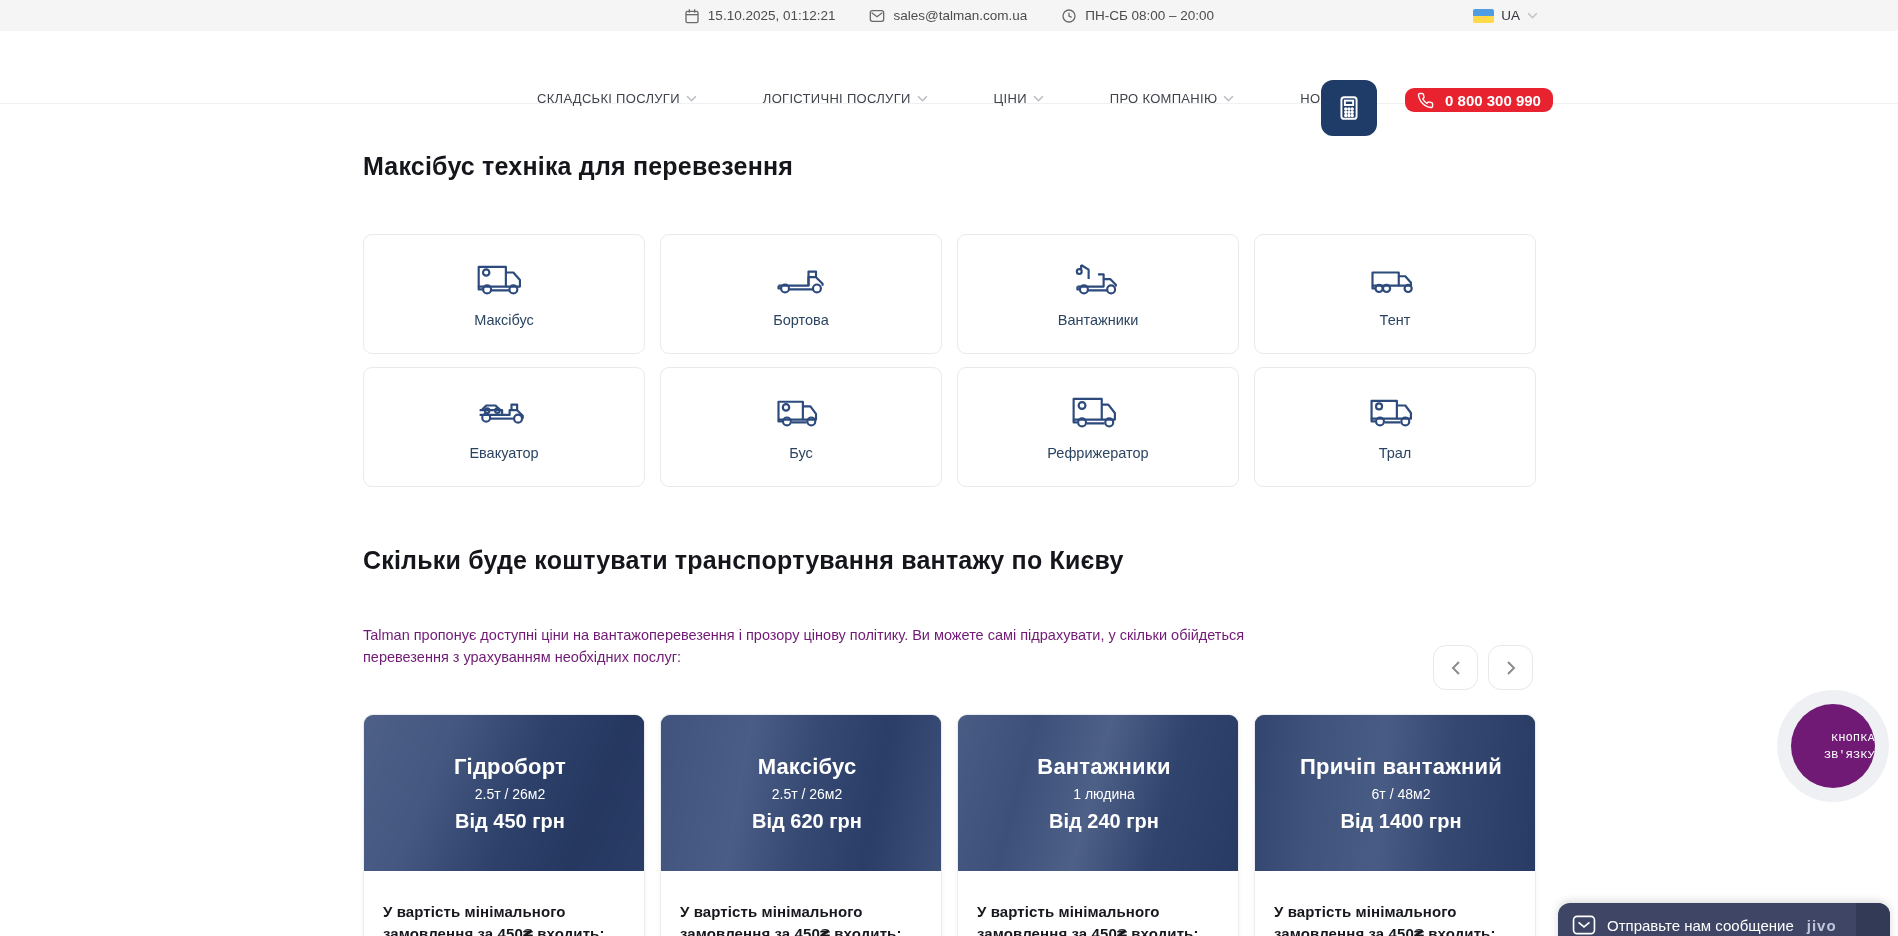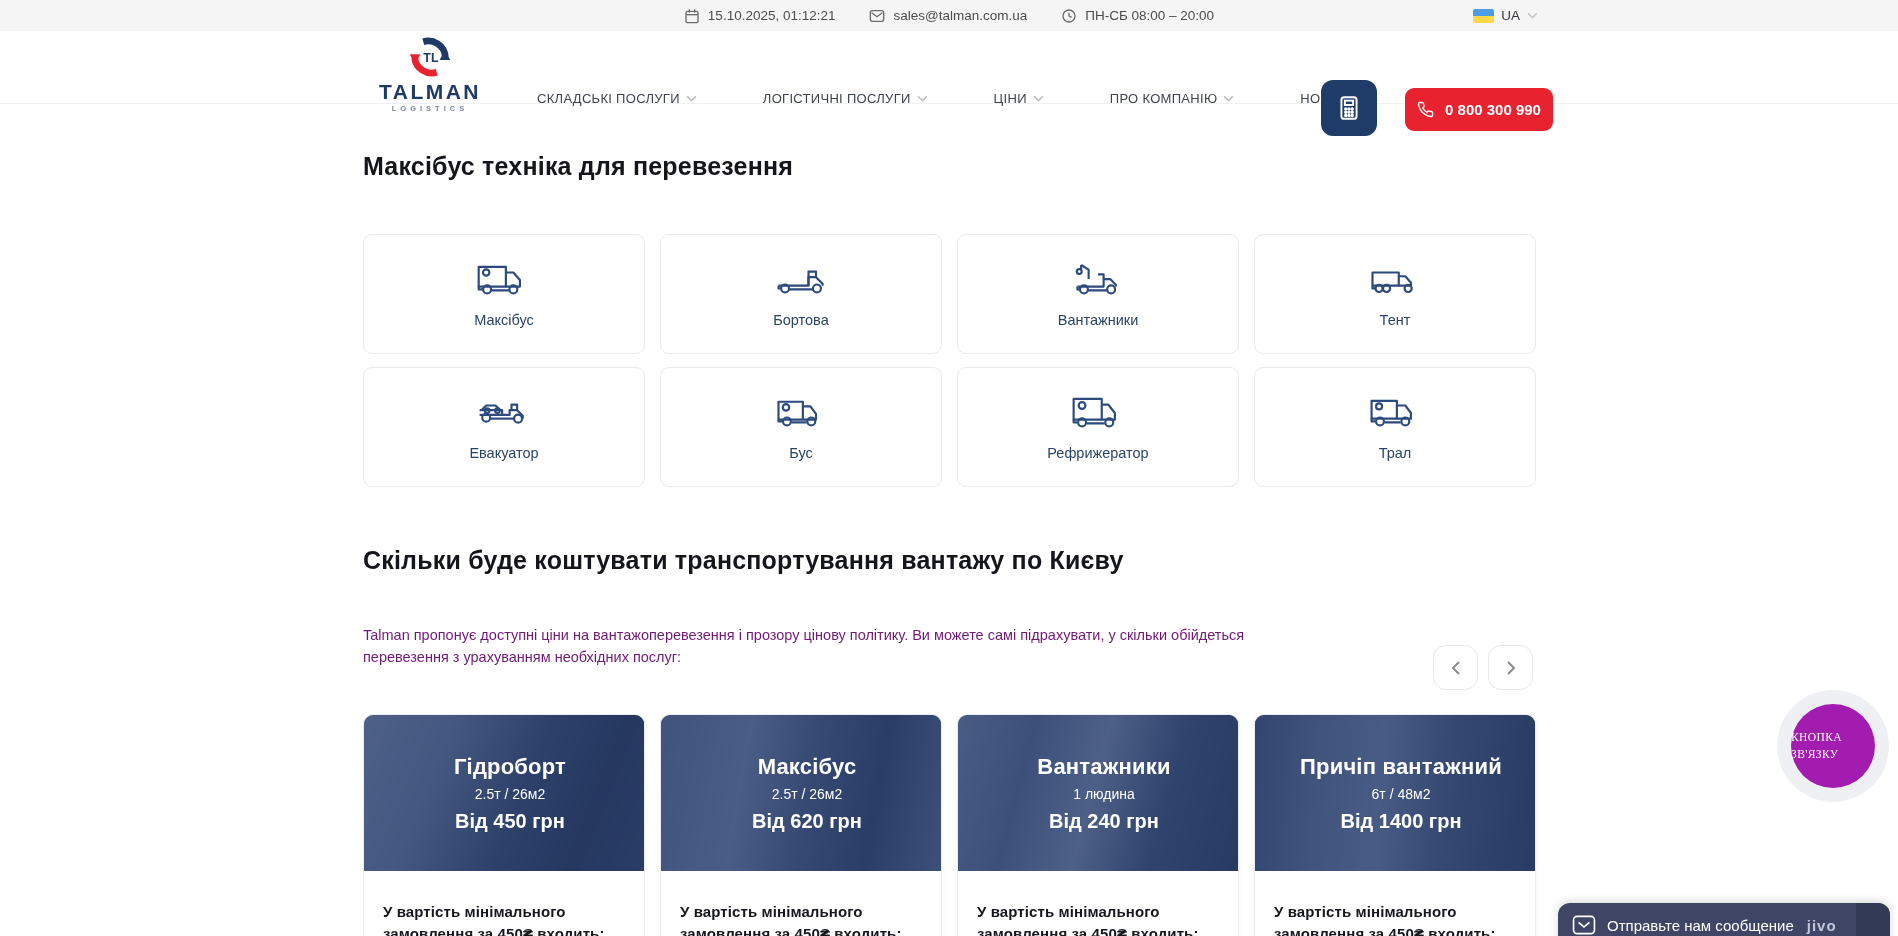--- a/index.html
+++ b/index.html
@@ -25,21 +25,21 @@
   .logo { position:absolute; left:360px; top:3px; width:140px; text-align:center; cursor:pointer; }
   .logo-mark { display:block; margin:0 auto; }
   .logo-name { font-size:21px; font-weight:700; color:#203a66; letter-spacing:2.5px; line-height:1; margin-top:1px; }
   .logo-tagline { font-size:7.5px; font-weight:700; color:#7b87a0; letter-spacing:4px; margin-top:2px; }
   .nav { position:absolute; left:517px; top:31px; height:72px; display:flex; align-items:center; }
   .nav-item { display:flex; align-items:center; gap:6px; margin-right:46px; font-size:13px;
               letter-spacing:.3px; color:#3e434c; text-transform:uppercase; cursor:pointer; white-space:nowrap;margin-left:20px; }
   .nav-item svg { stroke:#b9bcc2; }
   .calc-btn { position:absolute; left:1321px; top:49px; width:56px; height:56px; background:#1f3c68;
               border:none; border-radius:12px; display:flex; align-items:center; justify-content:center; cursor:pointer; }
-  .phone-btn { position:absolute; left:1405px; top:57px; width:148px; height:43px; background:#e8222f;
+  .phone-btn { position:absolute; left:1405px; top:57px; width:148px; height:24px; background:#e8222f;
                border:none; border-radius:9px; display:flex; align-items:center; justify-content:center; gap:11px;
                color:#ffffff; font-weight:700; font-size:15px; cursor:pointer; font-family:inherit;text-align:right; }
 
   
   .container { position:absolute; left:363px; width:1173px; }
   .section-title { font-size:25px; font-weight:700; color:#14161b; letter-spacing:.2px; }
   .t1 { top:152px; }
   .vehicle-grid { top:234px; display:grid; grid-template-columns:repeat(4,1fr); column-gap:15px; row-gap:13px; }
   .vehicle-card { height:120px; background:#ffffff; border:1px solid #e9e9ee; border-radius:9px;
                   display:flex; flex-direction:column; align-items:center; justify-content:center; gap:12px; cursor:pointer; }
@@ -66,23 +66,23 @@
   .img-4 { background:linear-gradient(95deg,#5d616a 0%,#9ba0aa 22%,#c2c6cd 45%,#6a6e78 68%,#31343b 100%); }
   .price-title { font-size:22px; font-weight:700; letter-spacing:.2px; }
   .price-capacity { font-size:14px; }
   .price-value { font-size:20px; font-weight:700; margin-top:2px; }
   .price-body { padding:30px 19px 0 19px; }
   .price-note { font-size:15px; font-weight:700; color:#16181d; line-height:1.45; letter-spacing:.1px; }
 
   
   .connect-halo { position:absolute; left:1777px; top:690px; width:112px; height:112px; border-radius:50%;
                   background:rgba(235,237,241,.85); display:flex; align-items:center; justify-content:center; }
-  .connect-btn { width:84px; height:84px; border-radius:50%; background:#a21caf; border:none; cursor:pointer;
-                 color:#ffffff; font-size:11.5px; line-height:1.5; letter-spacing:.4px; text-align:left;
-                 font-family:Liberation Serif, serif; }
+  .connect-btn { width:84px; height:84px; border-radius:50%; background:#701a75; border:none; cursor:pointer;
+                 color:#ffffff; font-size:11.5px; line-height:1.5; letter-spacing:.4px; text-align:right;
+                 font-family:Liberation Mono, monospace; }
   .chat-bar { position:absolute; left:1558px; top:903px; width:332px; height:44px; background:#3e4565;
               border-radius:12px 12px 0 0; display:flex; align-items:center; padding:0 14px; gap:11px;
               color:#ffffff; font-size:15px; cursor:pointer; box-shadow:0 -2px 8px rgba(0,0,0,.15); }
   .chat-bar .brand { color:#c2c6da; font-size:15px; font-weight:700; letter-spacing:1px; margin-left:2px; }
   .chat-cap { position:absolute; right:0; top:0; width:34px; height:44px; background:#333a56; border-radius:0 12px 0 0; }
   .chat-bar .label, .chat-bar .brand, .chat-bar svg { position:relative; z-index:1; }
 </style>
 </head>
 <body>
 
@@ -118,31 +118,20 @@
           <span class="y"></span>
         </span>
       <span>UA</span>
       <svg width="11" height="7" viewBox="0 0 12 8" fill="none" stroke="#c0c3c8" stroke-width="1.8">
           <polyline points="1,1.5 6,6.5 11,1.5"></polyline>
         </svg>
     </span>
   </div>
 
   <div class="header">
-    <div class="logo">
-      <svg class="logo-mark" width="46" height="46" viewBox="0 0 48 48" fill="none">
-        <path d="M17 8 A 18 18 0 0 1 40 23" stroke="#203a66" stroke-width="7"></path>
-        <polygon points="40,16 45,27 34,27" fill="#203a66"></polygon>
-        <path d="M31 40 A 18 18 0 0 1 8 25" stroke="#e8222f" stroke-width="7"></path>
-        <polygon points="8,32 3,21 14,21" fill="#e8222f"></polygon>
-        <text x="17" y="29" font-size="13" font-weight="bold" fill="#203a66" font-family="Liberation Sans, sans-serif">TL</text>
-      </svg>
-      <div class="logo-name">TALMAN</div>
-      <div class="logo-tagline">LOGISTICS</div>
-    </div>
 
     <nav class="nav">
       <span class="nav-item">
         <span>СКЛАДСЬКІ ПОСЛУГИ</span>
         <svg width="11" height="7" viewBox="0 0 12 8" fill="none" stroke-width="1.8">
             <polyline points="1,1.5 6,6.5 11,1.5"></polyline>
           </svg>
       </span>
       <span class="nav-item">
         <span>ЛОГІСТИЧНІ ПОСЛУГИ</span>

